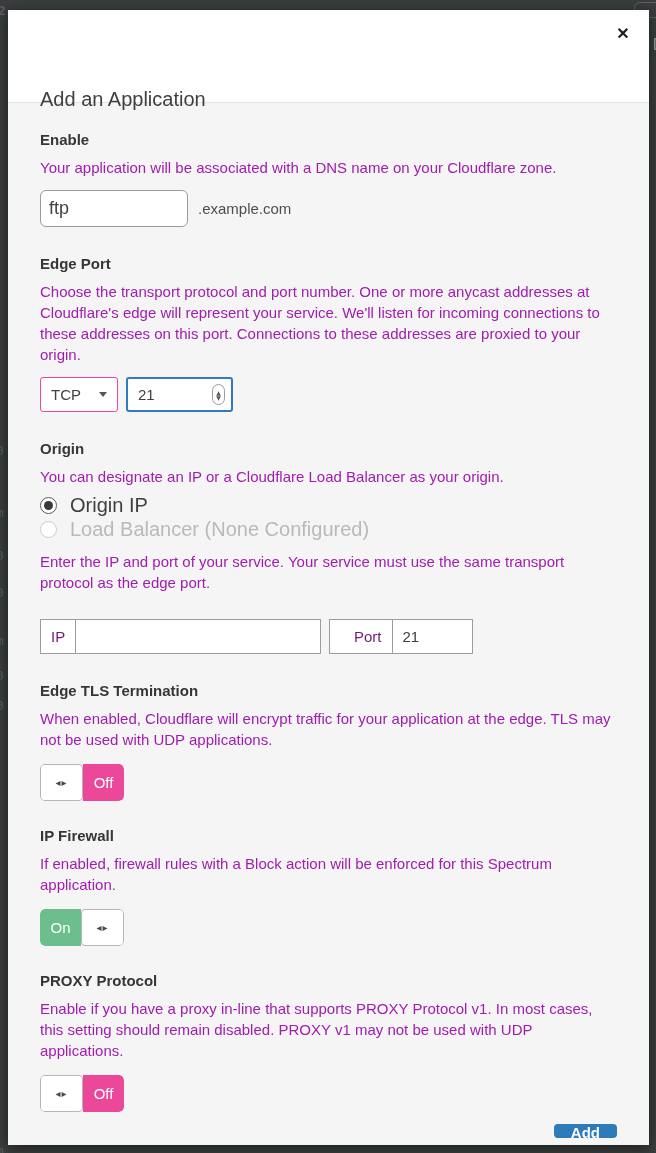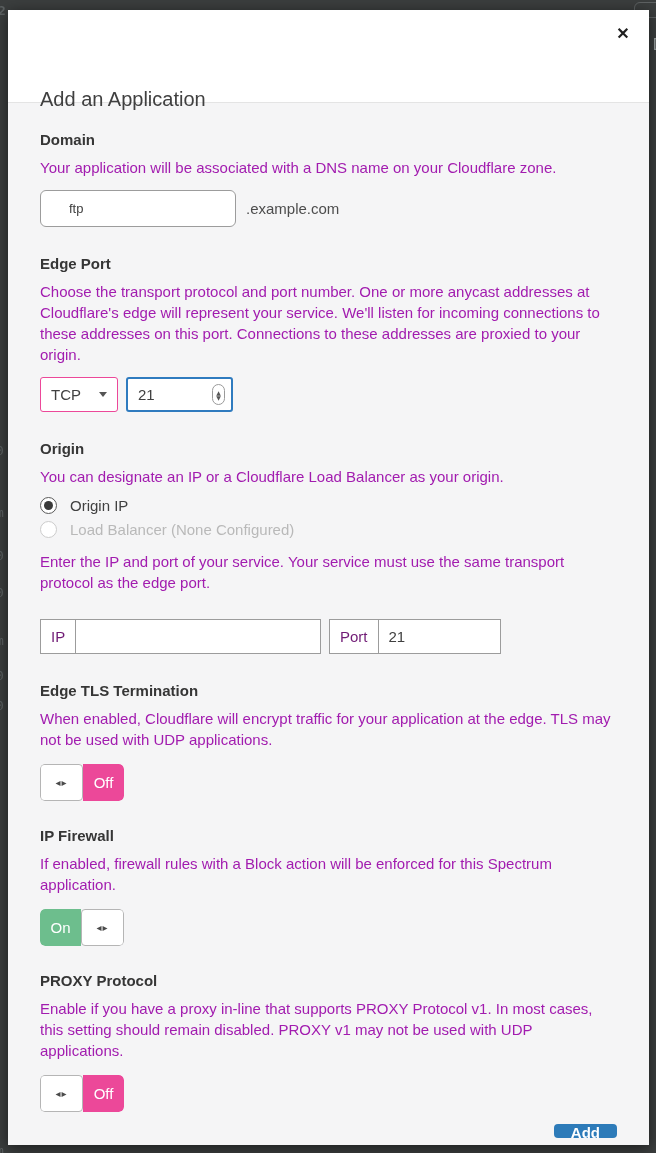--- a/index.html
+++ b/index.html
@@ -51,25 +51,25 @@
     cursor:pointer;
   }
   .modal-body { padding:28px 32px 0 32px; }
 
   .section-label { font-size:15px; font-weight:700; color:#363636; line-height:18px; margin-bottom:8px; }
   .section-desc  { font-size:15px; color:#a21caf; line-height:21px; max-width:578px; margin-bottom:12px; }
 
   
   .domain-row { display:flex; align-items:center; margin-bottom:28px; }
   .domain-input {
-    width:196px; height:37px;
+    width:148px; height:37px;
     border:1px solid #9c9c9c; border-radius:6px;
-    background:#fff; padding:0 28px;
-    font-family:"Liberation Sans", sans-serif;
-    font-size:13px; color:#404040; outline:none;
+    background:#fff; padding:0 8px;
+    font-family:"Liberation Sans", sans-serif;
+    font-size:18px; color:#404040; outline:none;
   }
   .domain-suffix { margin-left:10px; font-size:15px; color:#4d4d4d; }
 
   
   .edgeport-row { display:flex; align-items:center; gap:8px; margin-bottom:28px; margin-top:2px; }
   .proto-select {
     width:78px; height:35px;
     border:1px solid #ec4899; border-radius:3px;
     background:#fff; display:flex; align-items:center;
     padding:0 10px; font-size:15px; color:#404040;
@@ -104,21 +104,21 @@
   .radio-outer {
     width:17px; height:17px; border-radius:50%;
     border:1px solid #5a5a5a; background:#fff;
     display:flex; align-items:center; justify-content:center;
     cursor:pointer; flex:none;
   }
   .radio-outer.checked::after {
     content:""; width:9px; height:9px; border-radius:50%; background:#3a3a3a;
   }
   .radio-outer.disabled { border-color:#cccccc; cursor:default; }
-  .radio-label { margin-left:13px; font-size:15px; color:#404040; }
+  .radio-label { margin-left:13px; font-size:20px; color:#404040; }
   .radio-label.disabled { color:#b9b9b9; }
 
   .origin-desc2 { margin-top:10px; margin-bottom:26px; }
 
   
   .ipport-row { display:flex; gap:8px; margin-bottom:28px; }
   .input-group {
     display:flex; height:35px; background:#fff;
     border:1px solid #9c9c9c;
   }
@@ -126,21 +126,21 @@
     display:flex; align-items:center; padding:0 10px;
     color:#701a75; font-size:15px;
     border-right:1px solid #9c9c9c;
   }
   .input-group input {
     border:none; outline:none; flex:1; padding:0 10px;
     font-family:"Liberation Sans", sans-serif;
     font-size:15px; color:#404040; min-width:0;
   }
   .grp-ip   { width:281px; }
-  .grp-port { width:172px; }
+  .grp-port { width:144px;padding-left:14px; }
 
   
   .toggle {
     width:84px; height:37px; border-radius:5px;
     display:flex; overflow:hidden; cursor:pointer;
     margin-top:2px;
   }
   .toggle .half { flex:1; display:flex; align-items:center; justify-content:center; }
   .toggle .knob {
     background:#fff; border:1px solid #b5b5b5; border-radius:4px; z-index:1;
@@ -183,21 +183,21 @@
 <div class="modal">
 
   <div class="modal-header">
     <div class="modal-title">Add an Application</div>
     <div class="close-btn">✕</div>
   </div>
 
   <div class="modal-body">
 
     <div class="section">
-      <div class="section-label">Domain</div>
+      <div class="section-label">Enable</div>
       <div class="section-desc">Your application will be associated with a DNS name on your Cloudflare zone.</div>
       <div class="domain-row">
         <input class="domain-input" type="text" value="ftp" style="">
         <span class="domain-suffix">.example.com</span>
       </div>
     </div>
 
     <div class="section">
       <div class="section-label">Edge Port</div>
       <div class="section-desc">Choose the transport protocol and port number. One or more anycast addresses at Cloudflare's edge will represent your service. We'll listen for incoming connections to these addresses on this port. Connections to these addresses are proxied to your origin.</div>

